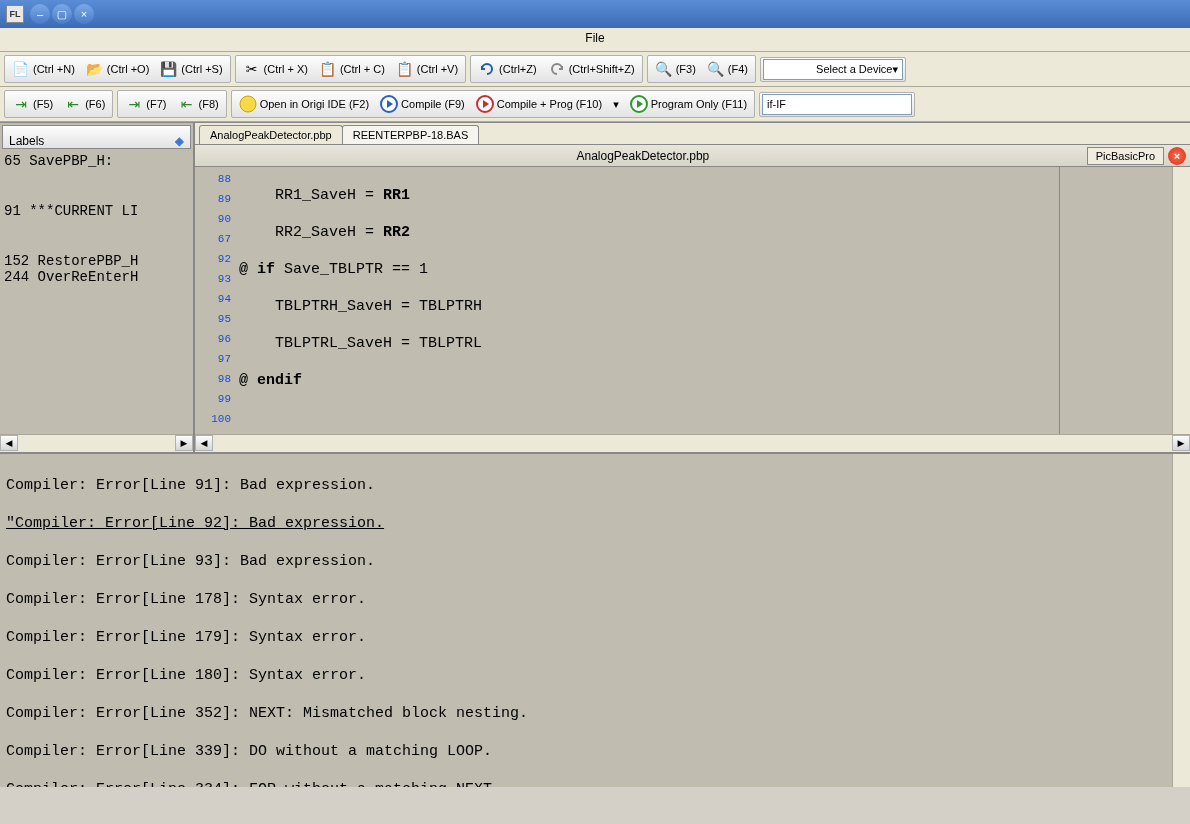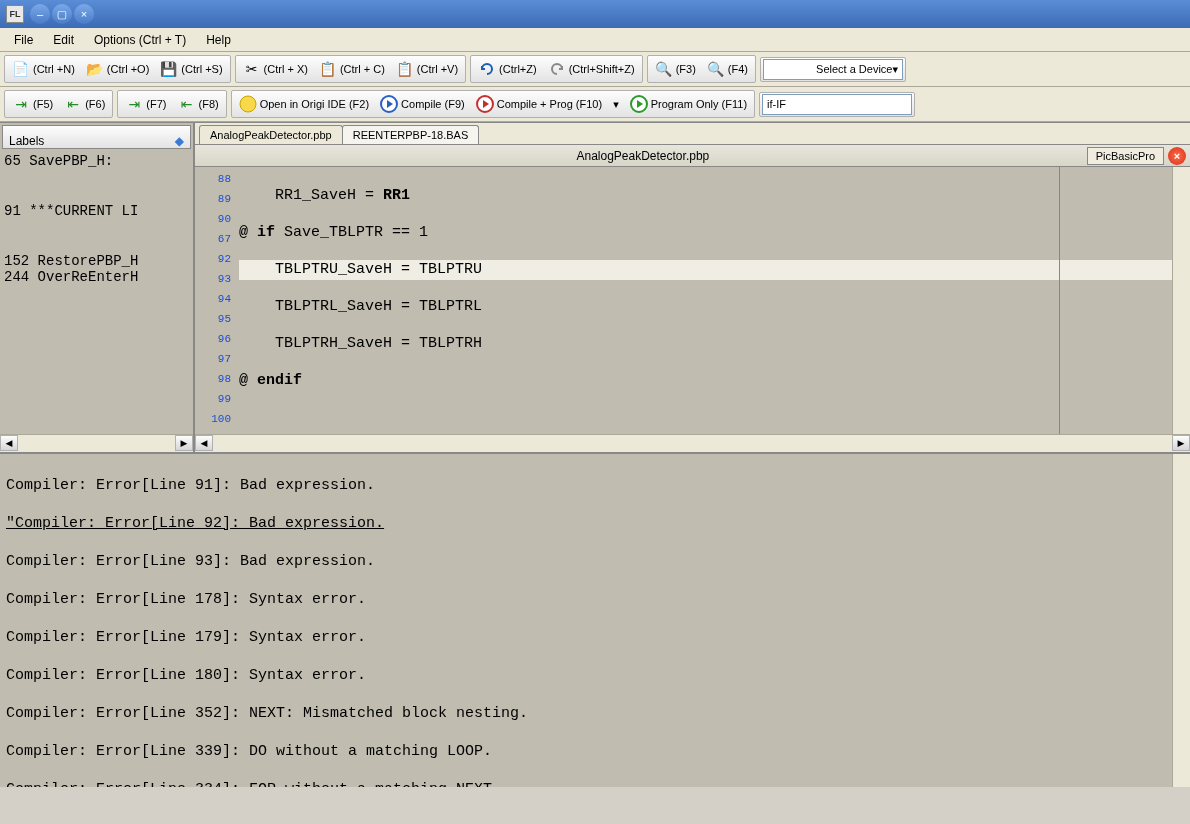--- a/index.html
+++ b/index.html
@@ -2,21 +2,21 @@
 <html><head>
 <meta charset="utf-8">
 <style>
 * { box-sizing: border-box; margin: 0; padding: 0; }
 body { font-family: "Segoe UI", Tahoma, sans-serif; font-size: 12px; background: #d4d0c8; width: 1190px; height: 824px; overflow: hidden; }
 .titlebar { background: linear-gradient(to bottom, #5a8dd6, #3c6bb5); height: 28px; display: flex; align-items: center; padding: 0 6px; color: #fff; }
 .titlebar-icon { width: 18px; height: 18px; background: #e8e8e8; border: 1px solid #888; display: flex; align-items: center; justify-content: center; font-size: 9px; color: #333; font-weight: bold; margin-right: 6px; }
 .titlebar-text { font-size: 13px; flex: 1; }
 .win-btns { display: flex; gap: 2px; }
 .win-btn { width: 20px; height: 20px; background: linear-gradient(to bottom,#7aa8e8,#4a7cc8); border-radius: 50%; display:flex;align-items:center;justify-content:center;font-size:11px;color:#fff;cursor:pointer;}
-.menubar { background: #ece9d8; border-bottom: 1px solid #aca899; height: 24px; display: flex; align-items: center; padding: 0 4px; gap: 0; }
+.menubar { background: #ece9d8; border-bottom: 1px solid #aca899; height: 24px; display: flex; align-items: center; padding: 0 4px; gap: 10px; flex-direction: column; }
 .menu-item { padding: 3px 10px; cursor: pointer; }
 .toolbar-row { background: #ece9d8; border-bottom: 1px solid #aca899; padding: 3px 4px; display: flex; align-items: center; gap: 4px; flex-wrap: nowrap; }
 .tgroup { display: flex; align-items: center; border: 1px solid #b0b0b0; border-radius: 2px; background: linear-gradient(to bottom,#fdfdfd,#e3e3e3); padding: 1px 2px; gap: 1px; }
 .tbtn { display: flex; align-items: center; gap: 3px; padding: 3px 5px; cursor: pointer; border-radius: 2px; font-size: 11px; white-space: nowrap; }
 .ticon { width: 18px; height: 18px; display: inline-flex; align-items: center; justify-content: center; font-size: 14px; }
 .device-select { border: 1px solid #7f9db9; background: #fff; padding: 2px 4px; font-size: 11px; width: 140px; height: 21px; display: flex; align-items: center; justify-content: flex-end; }
 .if-input { border: 1px solid #7f9db9; background: #fff; padding: 2px 4px; font-size: 11px; width: 150px; height: 21px; }
 .workspace { display: flex; height: 330px; border-top: 1px solid #888; }
 .sidebar { width: 195px; border-right: 2px solid #888; background: #c0bcb0; display: flex; flex-direction: column; }
 .sidebar-header { height: 24px; border: 1px solid #888; background: linear-gradient(to bottom,#fdfdfd,#e3e3e3); display: flex; align-items: flex-end; padding: 0 6px; justify-content: space-between; margin: 2px; }
@@ -238,24 +238,24 @@
         <div class="gutter-line">94</div>
         <div class="gutter-line">95</div>
         <div class="gutter-line">96</div>
         <div class="gutter-line">97</div>
         <div class="gutter-line">98</div>
         <div class="gutter-line">99</div>
         <div class="gutter-line">100</div>
       </div>
       <div class="code-body">
 <div class="code-line"><span>    RR1_SaveH = </span><span class="kw">RR1</span></div>
+<div class="code-line"><span>    RR2_SaveH = </span><span class="kw">RR2</span></div>
 <div class="code-line"><span class="kw">@ </span><span class="kw">if</span><span> Save_TBLPTR == 1</span></div>
-<div class="code-line hl"><span>    TBLPTRU_SaveH = TBLPTRU</span></div>
+<div class="code-line"><span>    TBLPTRH_SaveH = TBLPTRH</span></div>
 <div class="code-line"><span>    TBLPTRL_SaveH = TBLPTRL</span></div>
-<div class="code-line"><span>    TBLPTRH_SaveH = TBLPTRH</span></div>
 <div class="code-line"><span class="kw">@ </span><span class="kw">endif</span></div>
 
 
 
 
 
 
       </div>
       <div class="vsep"></div>
       <div class="editor-vscroll"></div>

